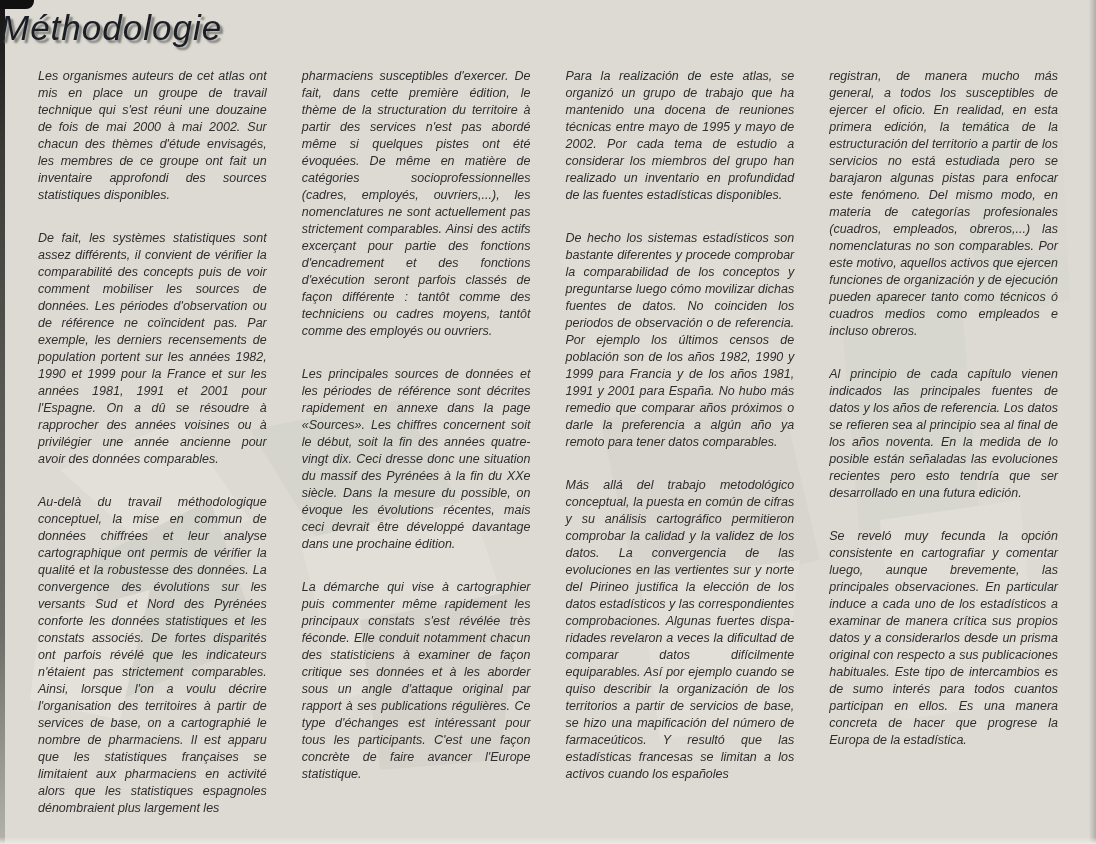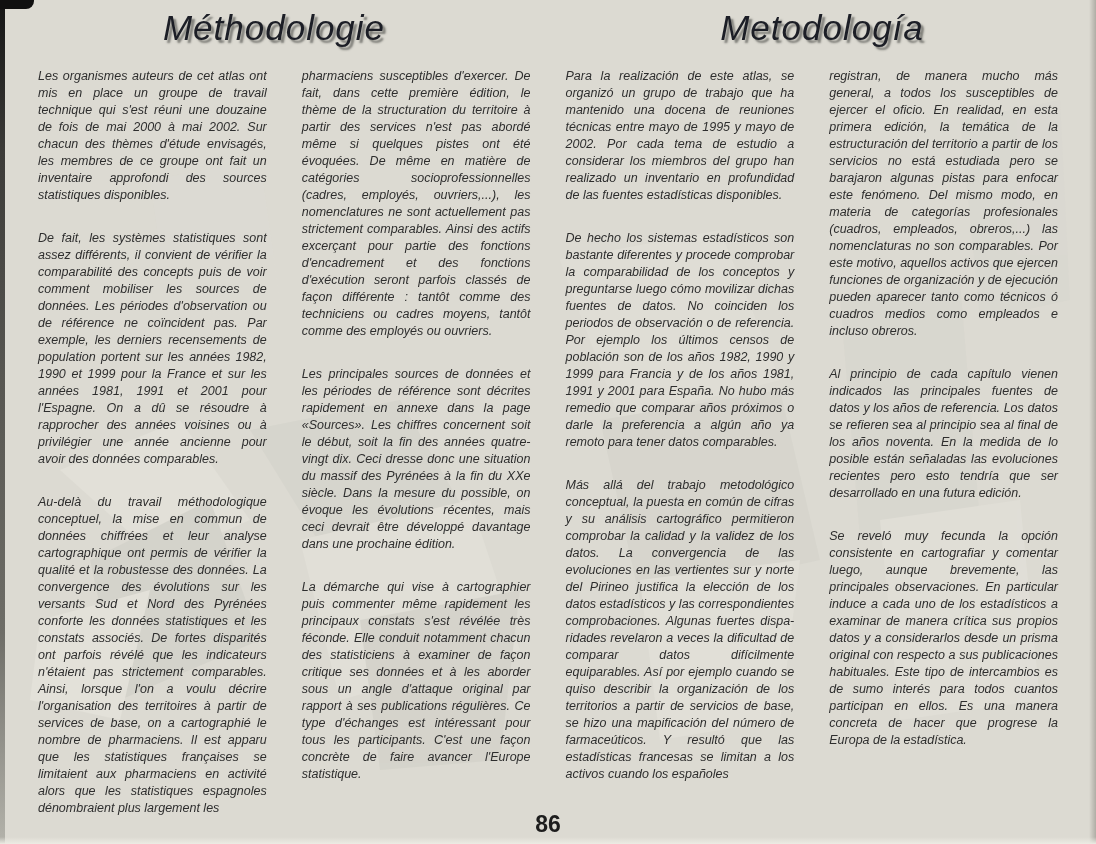--- a/index.html
+++ b/index.html
@@ -32,21 +32,21 @@
     position:absolute;left:0;bottom:0;width:100%;height:7px;
     background:linear-gradient(to bottom,rgba(255,255,255,0),#ecebe3);
   }
   
   .watermark{position:absolute;left:0;top:0;pointer-events:none;}
   
   .headrow{
     position:absolute;top:8px;left:0;width:100%;
     display:flex;
   }
-  .headcell{flex:1;text-align:center;}
+  .headcell{flex:1;}
   h1{
     display:inline-block;
     margin:0;
     font-style:italic;
     font-weight:500;
     font-size:35px;
     letter-spacing:1px;
     color:#1c1e26;
     text-shadow:3px 3px 2px rgba(110,110,106,0.85);
   }
@@ -115,23 +115,20 @@
 
   <span class="scan-left"></span>
   <span class="scan-corner"></span>
   <span class="scan-right"></span>
   <span class="scan-bottom"></span>
 
   <div class="headrow">
     <div class="headcell">
       <h1>Méthodologie</h1>
     </div>
-    <div class="headcell">
-      <h1>Metodología</h1>
-    </div>
   </div>
 
   <div class="cols">
     <div class="col">
       <p>Les organismes auteurs de cet atlas ont mis en place un groupe de travail technique qui s'est réuni une douzaine de fois de mai 2000 à mai 2002. Sur chacun des thèmes d'étude envisagés, les membres de ce groupe ont fait un inventaire approfondi des sources statistiques disponibles.</p>
       <p>De fait, les systèmes statistiques sont assez différents, il convient de vérifier la comparabilité des concepts puis de voir comment mobiliser les sources de données. Les périodes d'observation ou de référence ne coïncident pas. Par exemple, les derniers recensements de population portent sur les années 1982, 1990 et 1999 pour la France et sur les années 1981, 1991 et 2001 pour l'Espagne. On a dû se résoudre à rapprocher des années voisines ou à privilégier une année ancienne pour avoir des données comparables.</p>
       <p>Au-delà du travail méthodologique conceptuel, la mise en commun de données chiffrées et leur analyse cartographique ont permis de vérifier la qualité et la robustesse des données. La convergence des évolutions sur les versants Sud et Nord des Pyrénées conforte les données statistiques et les constats associés. De fortes disparités ont parfois révélé que les indicateurs n'étaient pas strictement comparables. Ainsi, lorsque l'on a voulu décrire l'organisation des territoires à partir de services de base, on a cartographié le nombre de pharmaciens. Il est apparu que les statistiques françaises se limitaient aux pharmaciens en activité alors que les statistiques espagnoles dénombraient plus largement les</p>
     </div>
     <div class="col">
       <p>pharmaciens susceptibles d'exercer. De fait, dans cette première édition, le thème de la structuration du territoire à partir des services n'est pas abordé même si quelques pistes ont été évoquées. De même en matière de catégories socioprofessionnelles (cadres, employés, ouvriers,...), les nomenclatures ne sont actuellement pas strictement comparables. Ainsi des actifs excerçant pour partie des fonctions d'encadrement et des fonctions d'exécution seront parfois classés de façon différente : tantôt comme des techniciens ou cadres moyens, tantôt comme des employés ou ouvriers.</p>
@@ -143,17 +140,14 @@
       <p>De hecho los sistemas estadísticos son bastante diferentes y procede comprobar la comparabilidad de los conceptos y preguntarse luego cómo movilizar dichas fuentes de datos. No coinciden los periodos de observación o de referencia. Por ejemplo los últimos censos de población son de los años 1982, 1990 y 1999 para Francia y de los años 1981, 1991 y 2001 para España. No hubo más remedio que comparar años próximos o darle la preferencia a algún año ya remoto para tener datos comparables.</p>
       <p>Más allá del trabajo metodológico conceptual, la puesta en común de cifras y su análisis cartográfico permitieron comprobar la calidad y la validez de los datos. La convergencia de las evoluciones en las vertientes sur y norte del Pirineo justifica la elección de los datos estadísticos y las correspondientes comprobaciones. Algunas fuertes dispa-ridades revelaron a veces la dificultad de comparar datos difícilmente equiparables. Así por ejemplo cuando se quiso describir la organización de los territorios a partir de servicios de base, se hizo una mapificación del número de farmaceúticos. Y resultó que las estadísticas francesas se limitan a los activos cuando los españoles</p>
     </div>
     <div class="col">
       <p>registran, de manera mucho más general, a todos los susceptibles de ejercer el oficio. En realidad, en esta primera edición, la temática de la estructuración del territorio a partir de los servicios no está estudiada pero se barajaron algunas pistas para enfocar este fenómeno. Del mismo modo, en materia de categorías profesionales (cuadros, empleados, obreros,...) las nomenclaturas no son comparables. Por este motivo, aquellos activos que ejercen funciones de organización y de ejecución pueden aparecer tanto como técnicos ó cuadros medios como empleados e incluso obreros.</p>
       <p>Al principio de cada capítulo vienen indicados las principales fuentes de datos y los años de referencia. Los datos se refieren sea al principio sea al final de los años noventa. En la medida de lo posible están señaladas las evoluciones recientes pero esto tendría que ser desarrollado en una futura edición.</p>
       <p>Se reveló muy fecunda la opción consistente en cartografiar y comentar luego, aunque brevemente, las principales observaciones. En particular induce a cada uno de los estadísticos a examinar de manera crítica sus propios datos y a considerarlos desde un prisma original con respecto a sus publicaciones habituales. Este tipo de intercambios es de sumo interés para todos cuantos participan en ellos. Es una manera concreta de hacer que progrese la Europa de la estadística.</p>
     </div>
   </div>
 
-  <div class="footer">
-    <span class="pageno">86</span>
-  </div>
 
 </div>
 
 </body></html>

